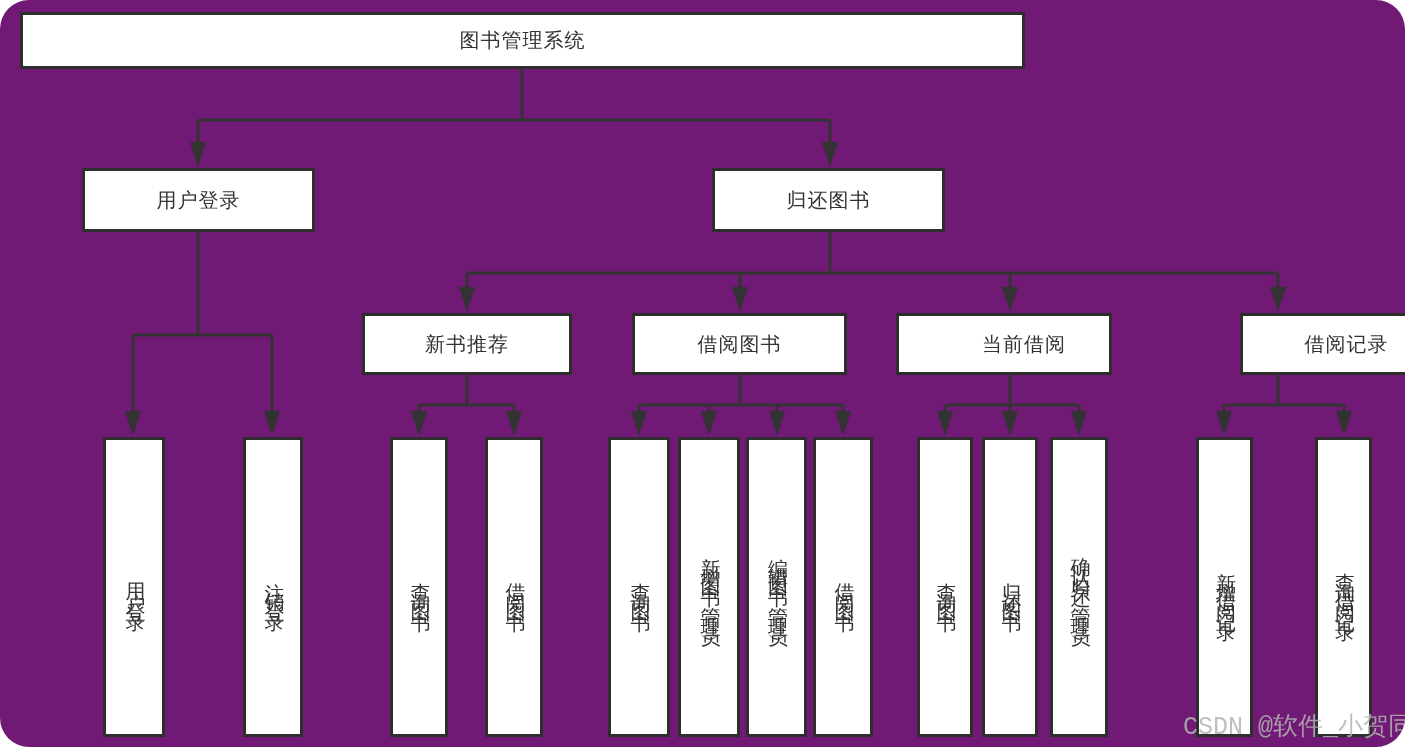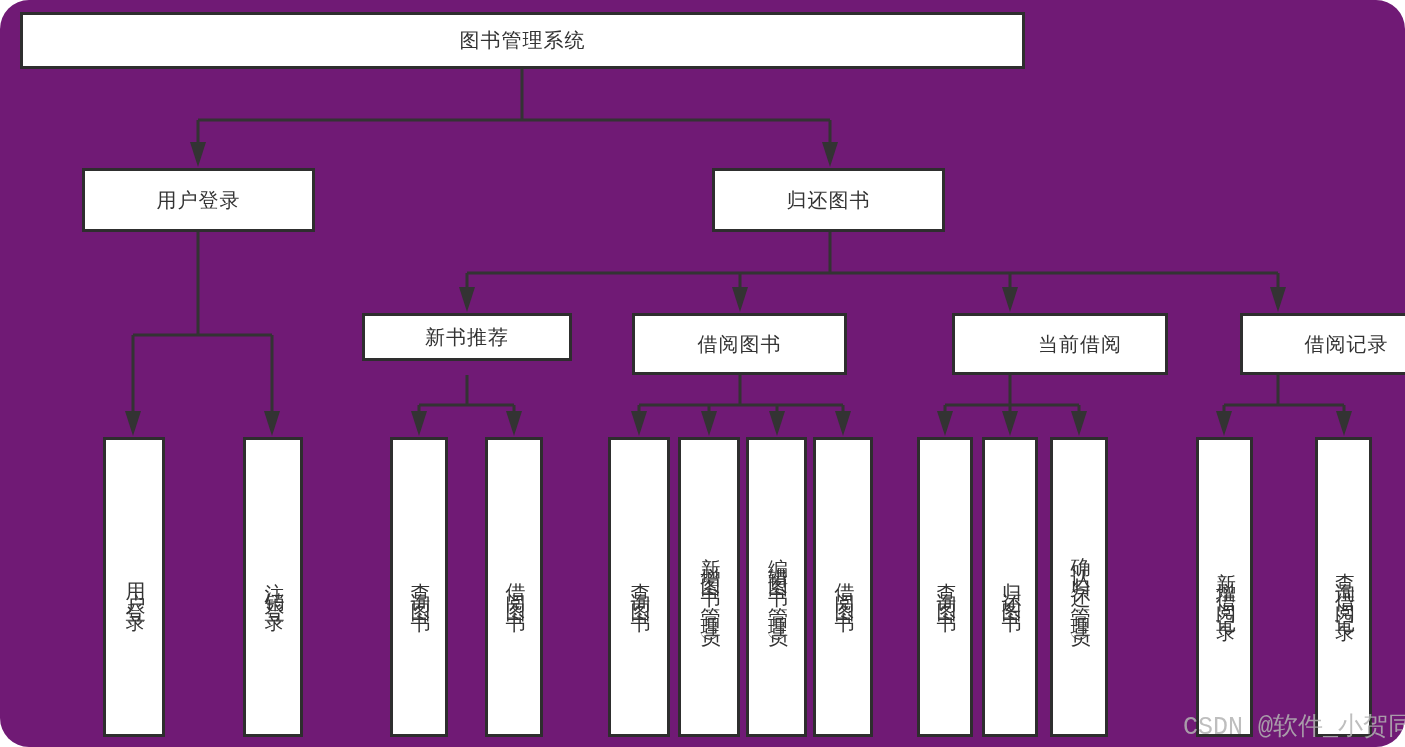--- a/index.html
+++ b/index.html
@@ -90,23 +90,23 @@
       <polygon points="1216,411 1232,411 1224,436"></polygon>
       <polygon points="1336,411 1352,411 1344,436"></polygon>
     </g>
   </svg>
 
   <div class="box hbox" style="left:20px; top:12px; width:1005px; height:57px;">图书管理系统</div>
 
   <div class="box hbox" style="left:82px; top:168px; width:233px; height:64px;">用户登录</div>
   <div class="box hbox" style="left:712px; top:168px; width:233px; height:64px;">归还图书</div>
 
-  <div class="box hbox" style="left:362px; top:313px; width:210px; height:48px;">新书推荐</div>
+  <div class="box hbox" style="left:362px; top:313px; width:210px; height:62px;">新书推荐</div>
   <div class="box hbox" style="left:632px; top:313px; width:215px; height:62px;">借阅图书</div>
-  <div class="box hbox" style="left:952px; top:313px; width:216px; height:62px;padding-left:40px;">当前借阅</div>
+  <div class="box hbox" style="left:896px; top:313px; width:216px; height:62px;padding-left:40px;">当前借阅</div>
   <div class="box hbox" style="left:1240px; top:313px; width:213px; height:62px;">借阅记录</div>
 
   <div class="box vbox" style="left:103px; width:62px;">
     <span class="vtext">用户登录</span>
   </div>
   <div class="box vbox" style="left:243px; width:60px;">
     <span class="vtext">注销登录</span>
   </div>
 
   <div class="box vbox" style="left:390px; width:58px;">

